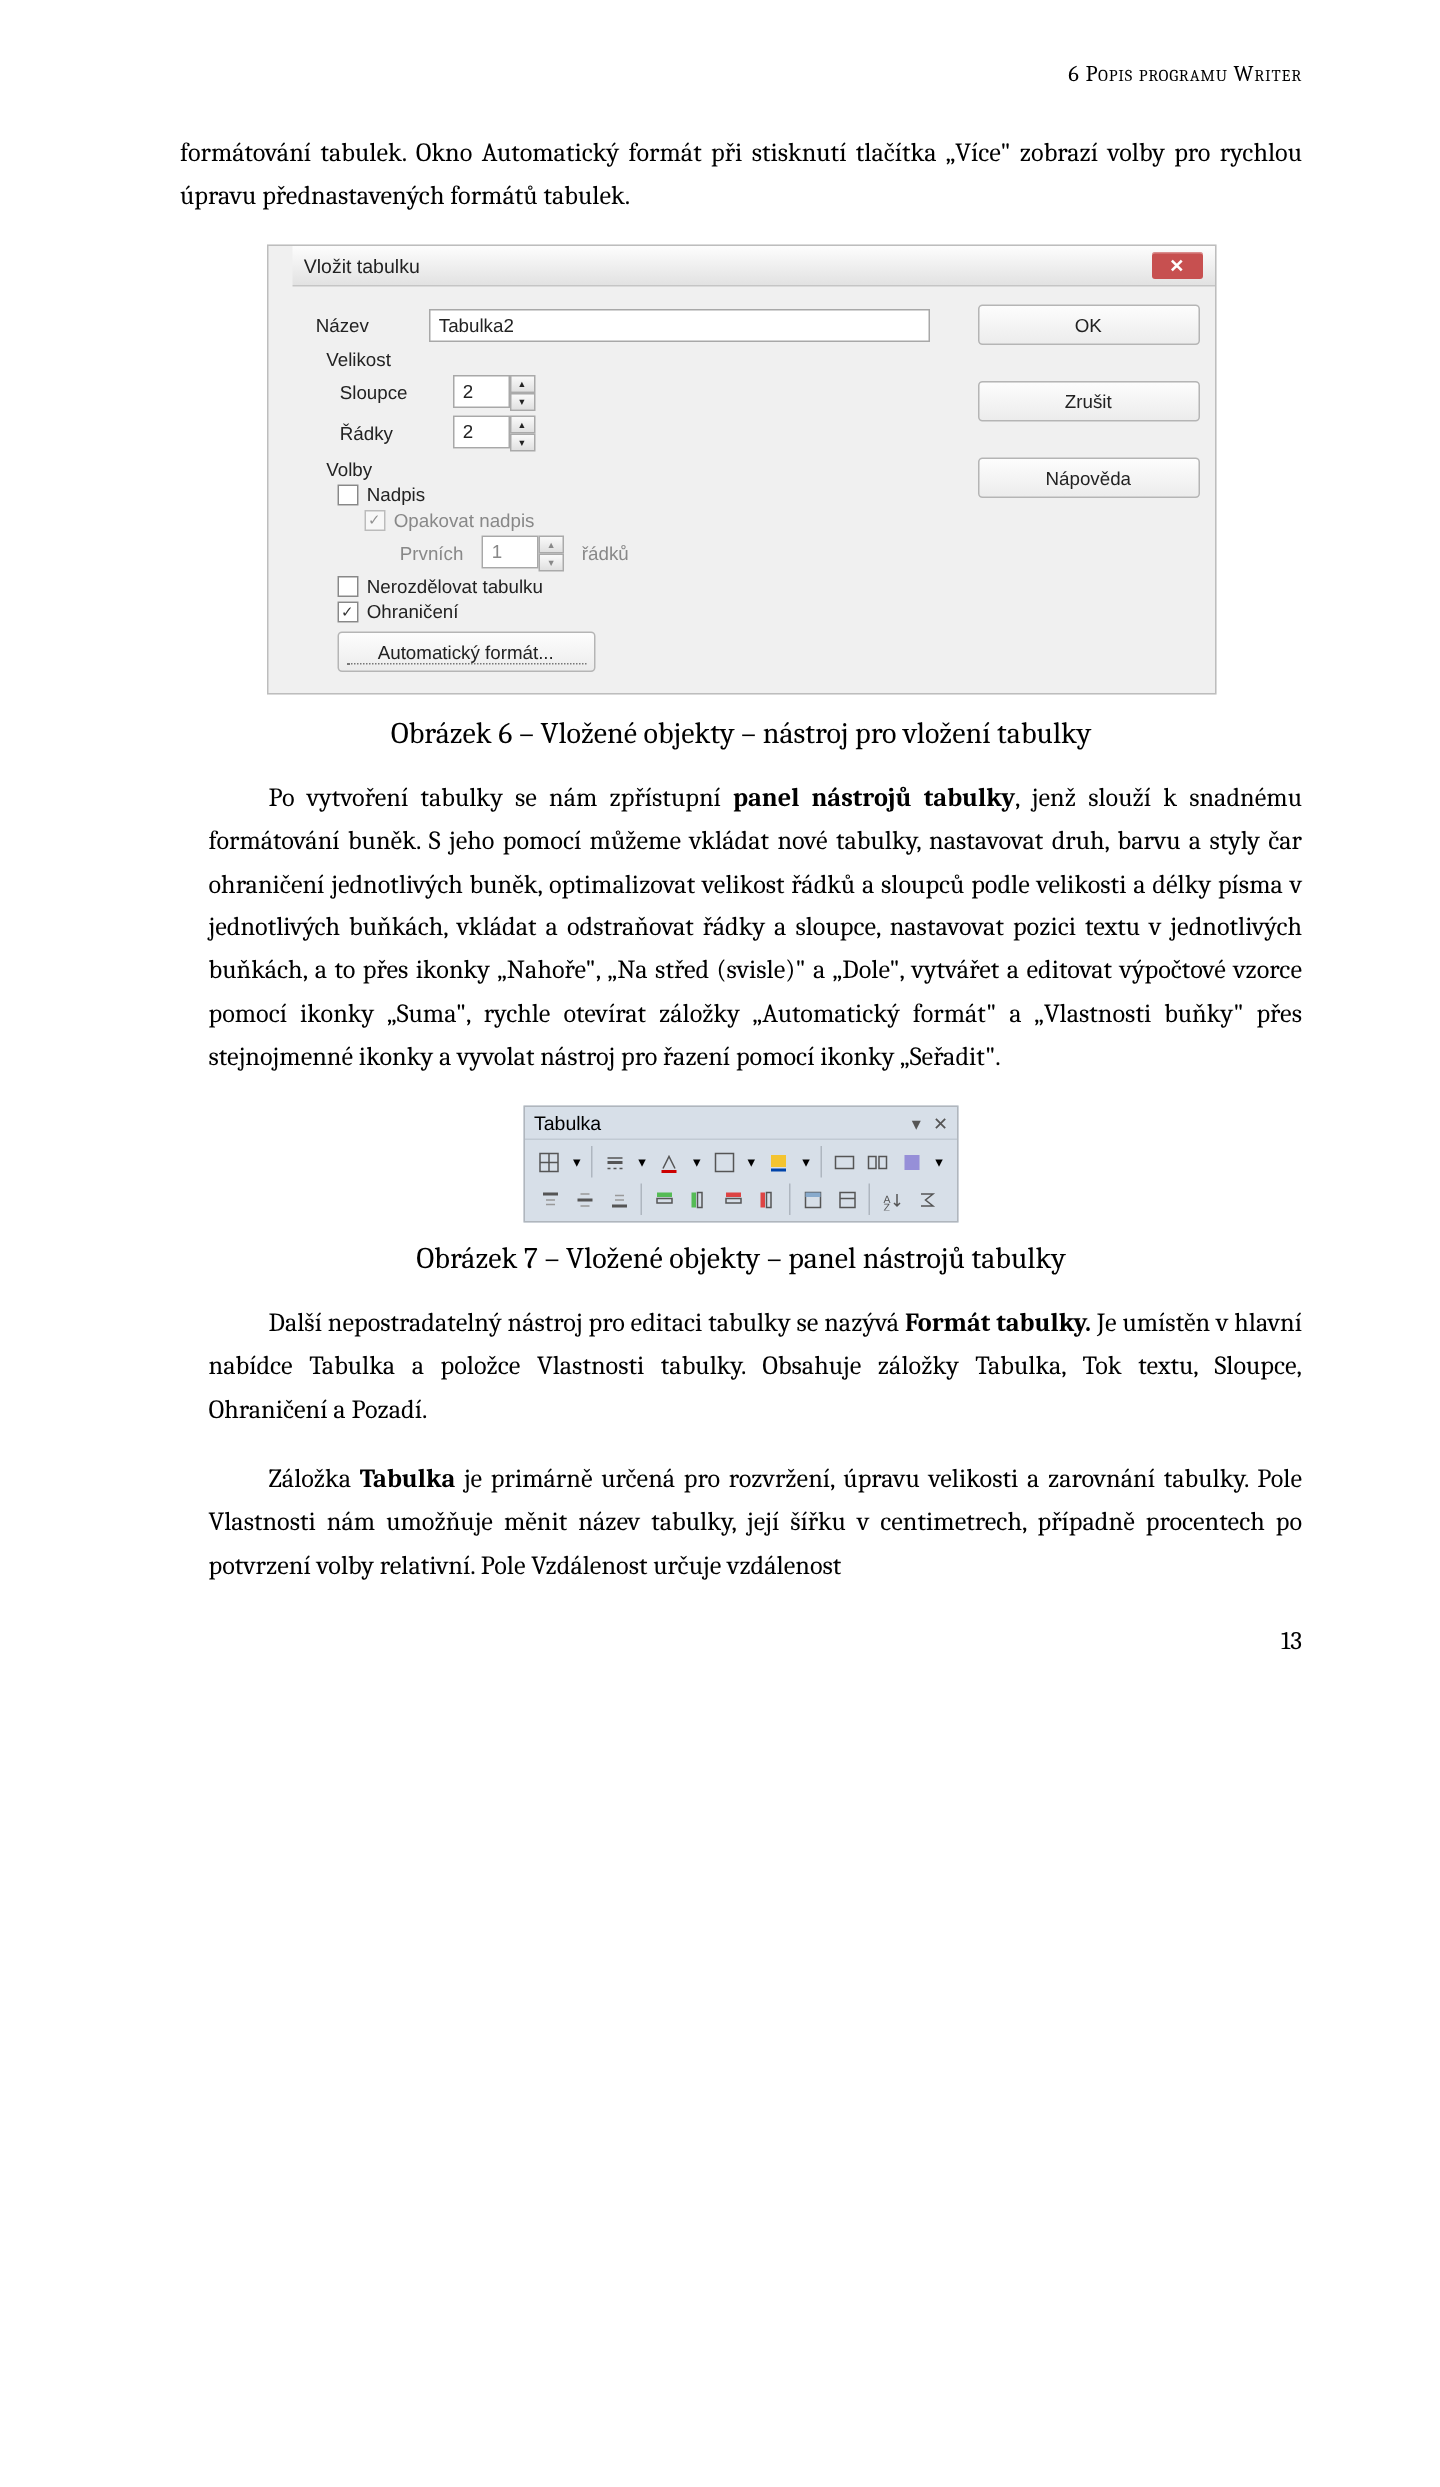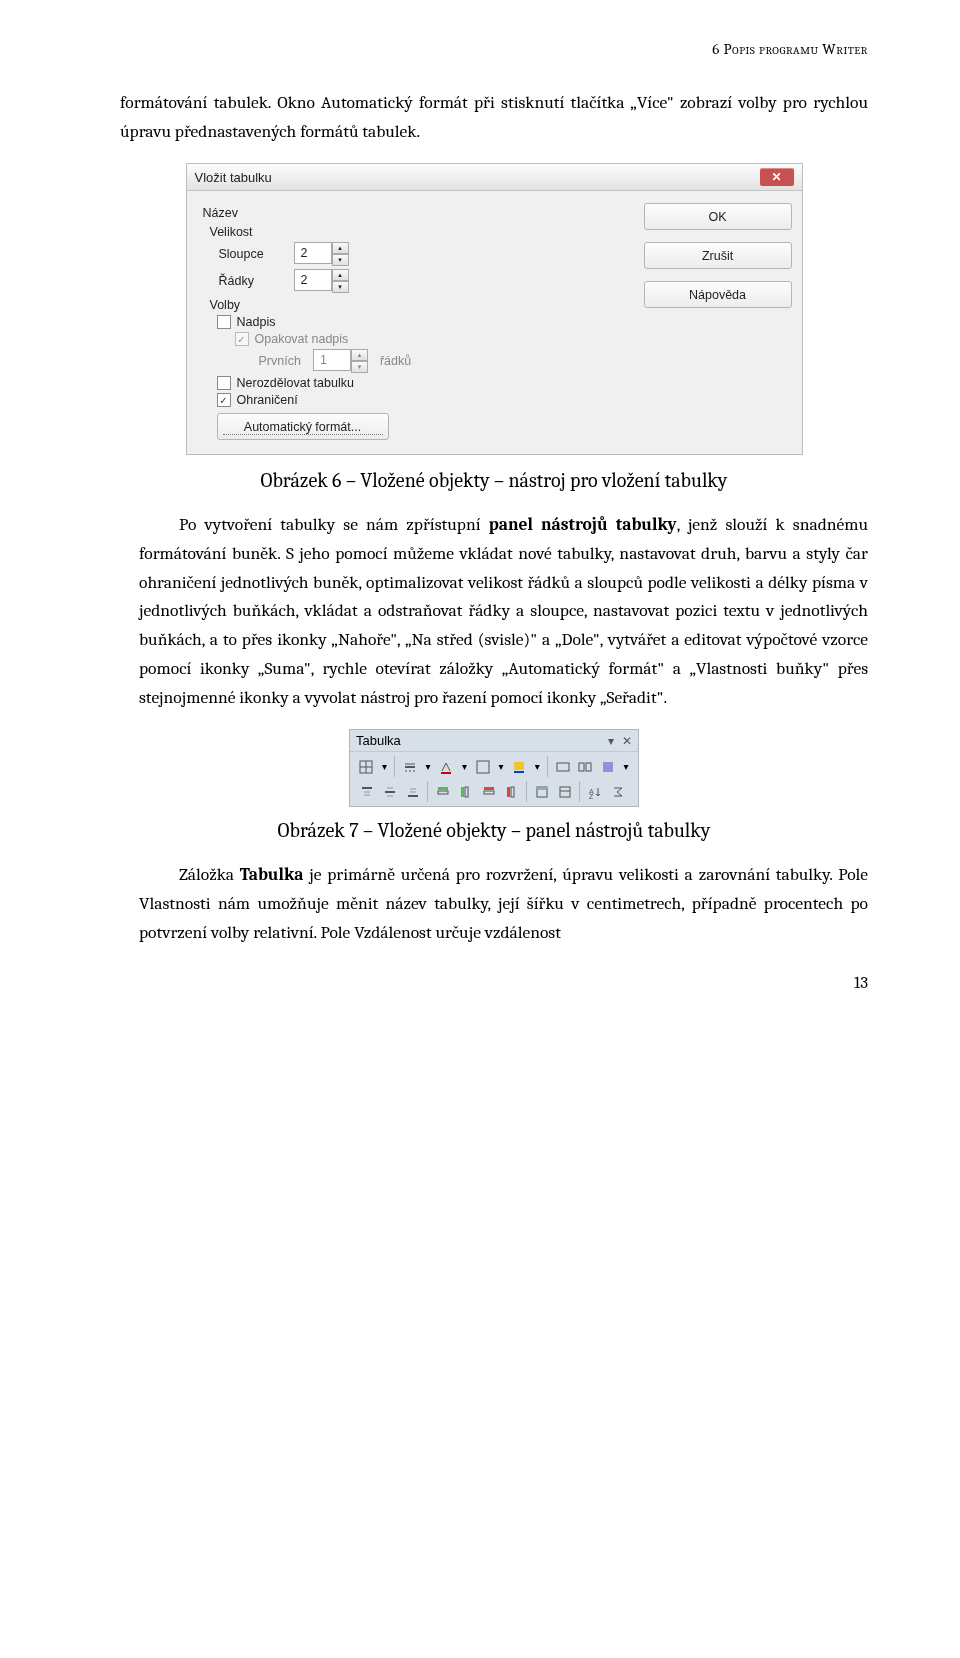--- a/index.html
+++ b/index.html
@@ -39,20 +39,21 @@
 }
 
 .dialog {
   width: 615px;
   margin: 14px auto 14px auto;
   background: #f0f0f0;
   border: 1px solid #bdbdbd;
   font-family: "Segoe UI", Tahoma, sans-serif;
   font-size: 13px;
   color: #222;
+  padding-left: 16px;
 }
 .title-bar {
   display: flex;
   align-items: center;
   background: linear-gradient(#fdfdfd, #e2e2e2);
   border-bottom: 1px solid #c5c5c5;
   height: 26px;
   padding: 0 8px;
 }
 .title-bar .title-text { flex: 1; }
@@ -62,21 +63,21 @@
   border-radius: 2px;
   display: flex; align-items: center; justify-content: center;
   color: #fff; font-weight: bold; font-size: 12px;
   box-shadow: inset 0 1px 0 rgba(255,255,255,.35);
 }
 .dlg-body {
   display: flex;
   padding: 12px;
 }
 .dlg-left { flex: 1; }
-.dlg-right { width: 146px; padding-left: 18px; display: flex; flex-direction: column; gap: 12px; }
+.dlg-right { width: 146px; padding-left: 18px; display: flex; flex-direction: column; gap: 24px; }
 .dlg-btn {
   background: linear-gradient(#fdfdfd, #ececec);
   border: 1px solid #b5b5b5;
   border-radius: 3px;
   height: 25px;
   display: flex; align-items: center; justify-content: center;
   font-size: 12.5px;
 }
 .dlg-btn.wide { width: 100%; }
 .dlg-sec-label { font-size: 12.5px; margin: 5px 0 3px 11px; }
@@ -134,20 +135,21 @@
 
   <div class="dialog">
     <div class="title-bar">
       <span class="title-text">Vložit tabulku</span>
       <span class="close-btn">✕</span>
     </div>
     <div class="dlg-body">
       <div class="dlg-left">
         <div class="field-row">
           <div class="field-label top">Název</div>
+          <div class="field-input wide">Tabulka2</div>
         </div>
         <div class="dlg-sec-label">Velikost</div>
         <div class="field-row">
           <div class="field-label">Sloupce</div>
           <div class="spin">
             <div class="spin-box">2</div>
             <div class="spinners">
                 <div>▴</div>
                 <div>▾</div>
               </div>
@@ -347,18 +349,21 @@
             <path d="M3 3 L11 3 L6 7 L11 11 L3 11" fill="none" stroke="#555"></path>
           </svg>
         </div>
     </div>
   </div>
 
   <div class="fig-caption">Obrázek 7 – Vložené objekty – panel nástrojů tabulky</div>
 
   <div class="body-text">
     <p class="indent">
+      <span>Další nepostradatelný nástroj pro editaci tabulky se nazývá </span><strong>Formát tabulky.</strong><span> Je umístěn v hlavní nabídce Tabulka a položce Vlastnosti tabulky. Obsahuje záložky Tabulka, Tok textu, Sloupce, Ohraničení a Pozadí.</span>
+    </p>
+    <p class="indent">
       <span>Záložka </span><strong>Tabulka</strong><span> je primárně určená pro rozvržení, úpravu velikosti a zarovnání tabulky. Pole Vlastnosti nám umožňuje měnit název tabulky, její šířku v centimetrech, případně procentech po potvrzení volby relativní. Pole Vzdálenost určuje vzdálenost</span>
     </p>
   </div>
 
   <div class="page-number">13</div>
 </div>
 
 </body></html>

